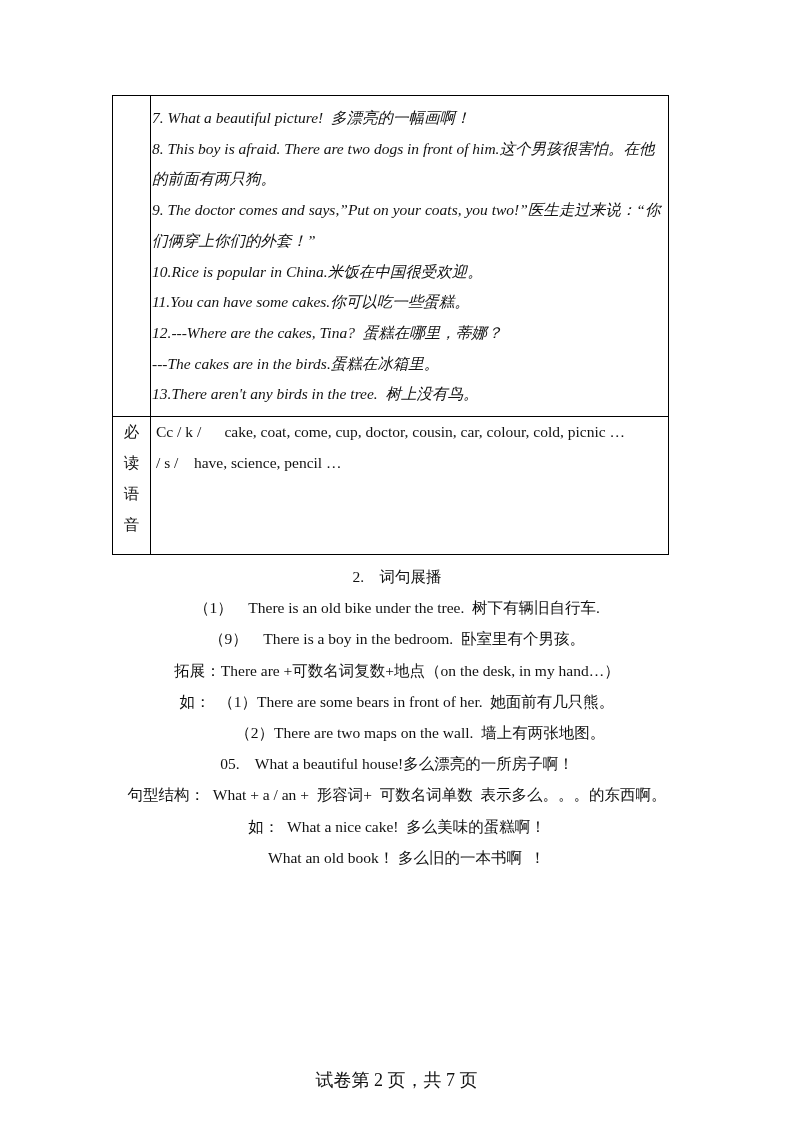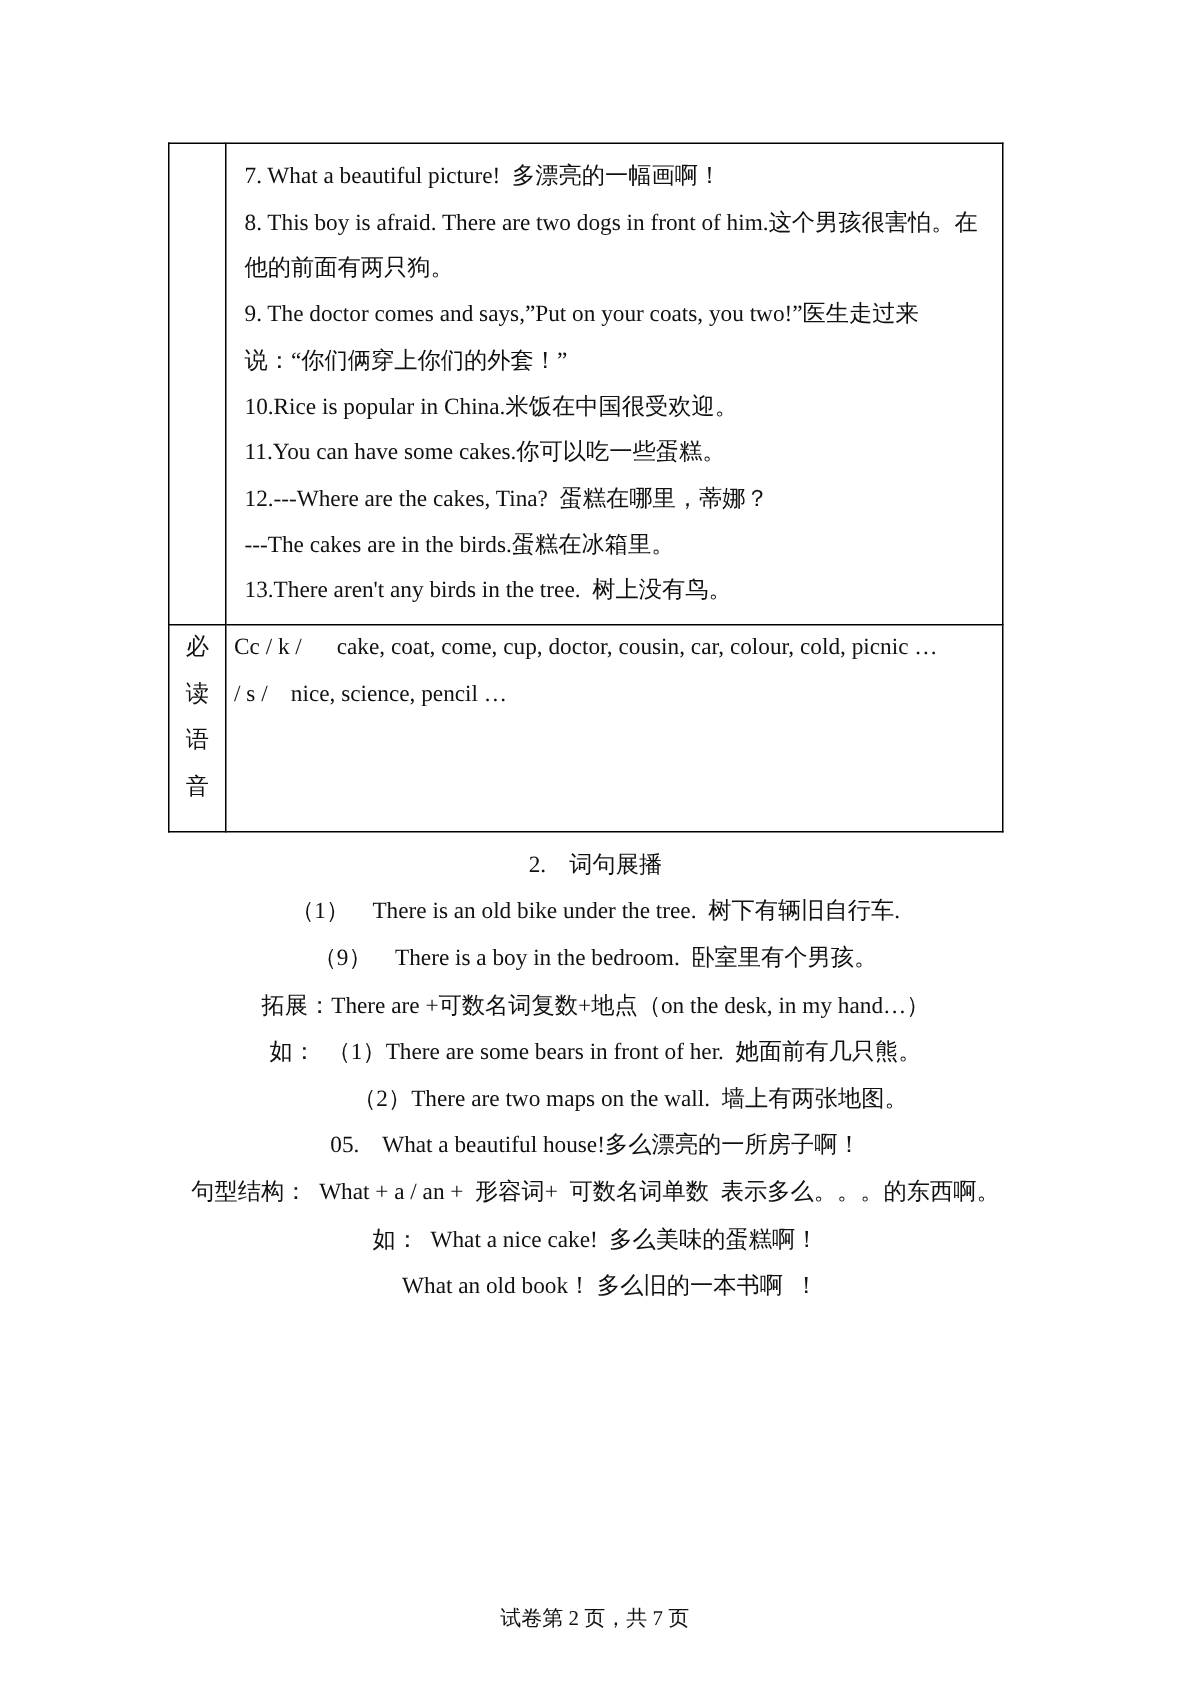--- a/index.html
+++ b/index.html
@@ -20,21 +20,21 @@
     width: 557px;
     border-collapse: collapse; table-layout: fixed;
   }
   .doc-table td {
     border: 1.5px solid #000000;
     vertical-align: top;
   }
   .label-col { width: 38px; }
   .row-sentences td { height: 321px; }
   .row-phonics td { height: 138px; }
-  .sentences-cell { padding: 7px 5px 0 12px; }
+  .sentences-cell { padding: 7px 5px 0 1px; font-style: italic; }
   .phonics-cell { vertical-align: middle; padding: 0 4px 0 5px; }
   .phonics-label-cell {
     vertical-align: middle; text-align: center;
   }
   .para {
     font-size: 15.5px;
     line-height: 30.7px;
     white-space: pre-wrap;
     word-break: break-word;
   }
@@ -47,21 +47,21 @@
   .section-body {
     position: absolute; left: 117px; top: 561px;
     width: 560px;
     text-align: center;
   }
   .section-body .para { line-height: 31.2px; }
   
   .page-footer {
     position: absolute; left: 0; right: 0; top: 1070px;
     text-align: center;
-    font-size: 14px;
+    font-size: 18px;
     line-height: 20px;
     color: #111111;
   }
 </style>
 </head>
 <body>
 
 <div class="page">
 
   <table class="doc-table">
@@ -95,21 +95,21 @@
           <div class="vchar">读</div>
 
           <div class="vchar">语</div>
 
           <div class="vchar">音</div>
         </td>
       <td class="phonics-cell">
 
           <p class="para">Cc / k /      cake, coat, come, cup, doctor, cousin, car, colour, cold, picnic …</p>
 
-          <p class="para">/ s /    nice, science, pencil …</p>
+          <p class="para">/ s /    have, science, pencil …</p>
         </td>
     </tr>
   </tbody>
     </table>
 
   <div class="section-body">
     <p class="para">2.    词句展播</p>
 
 
 

